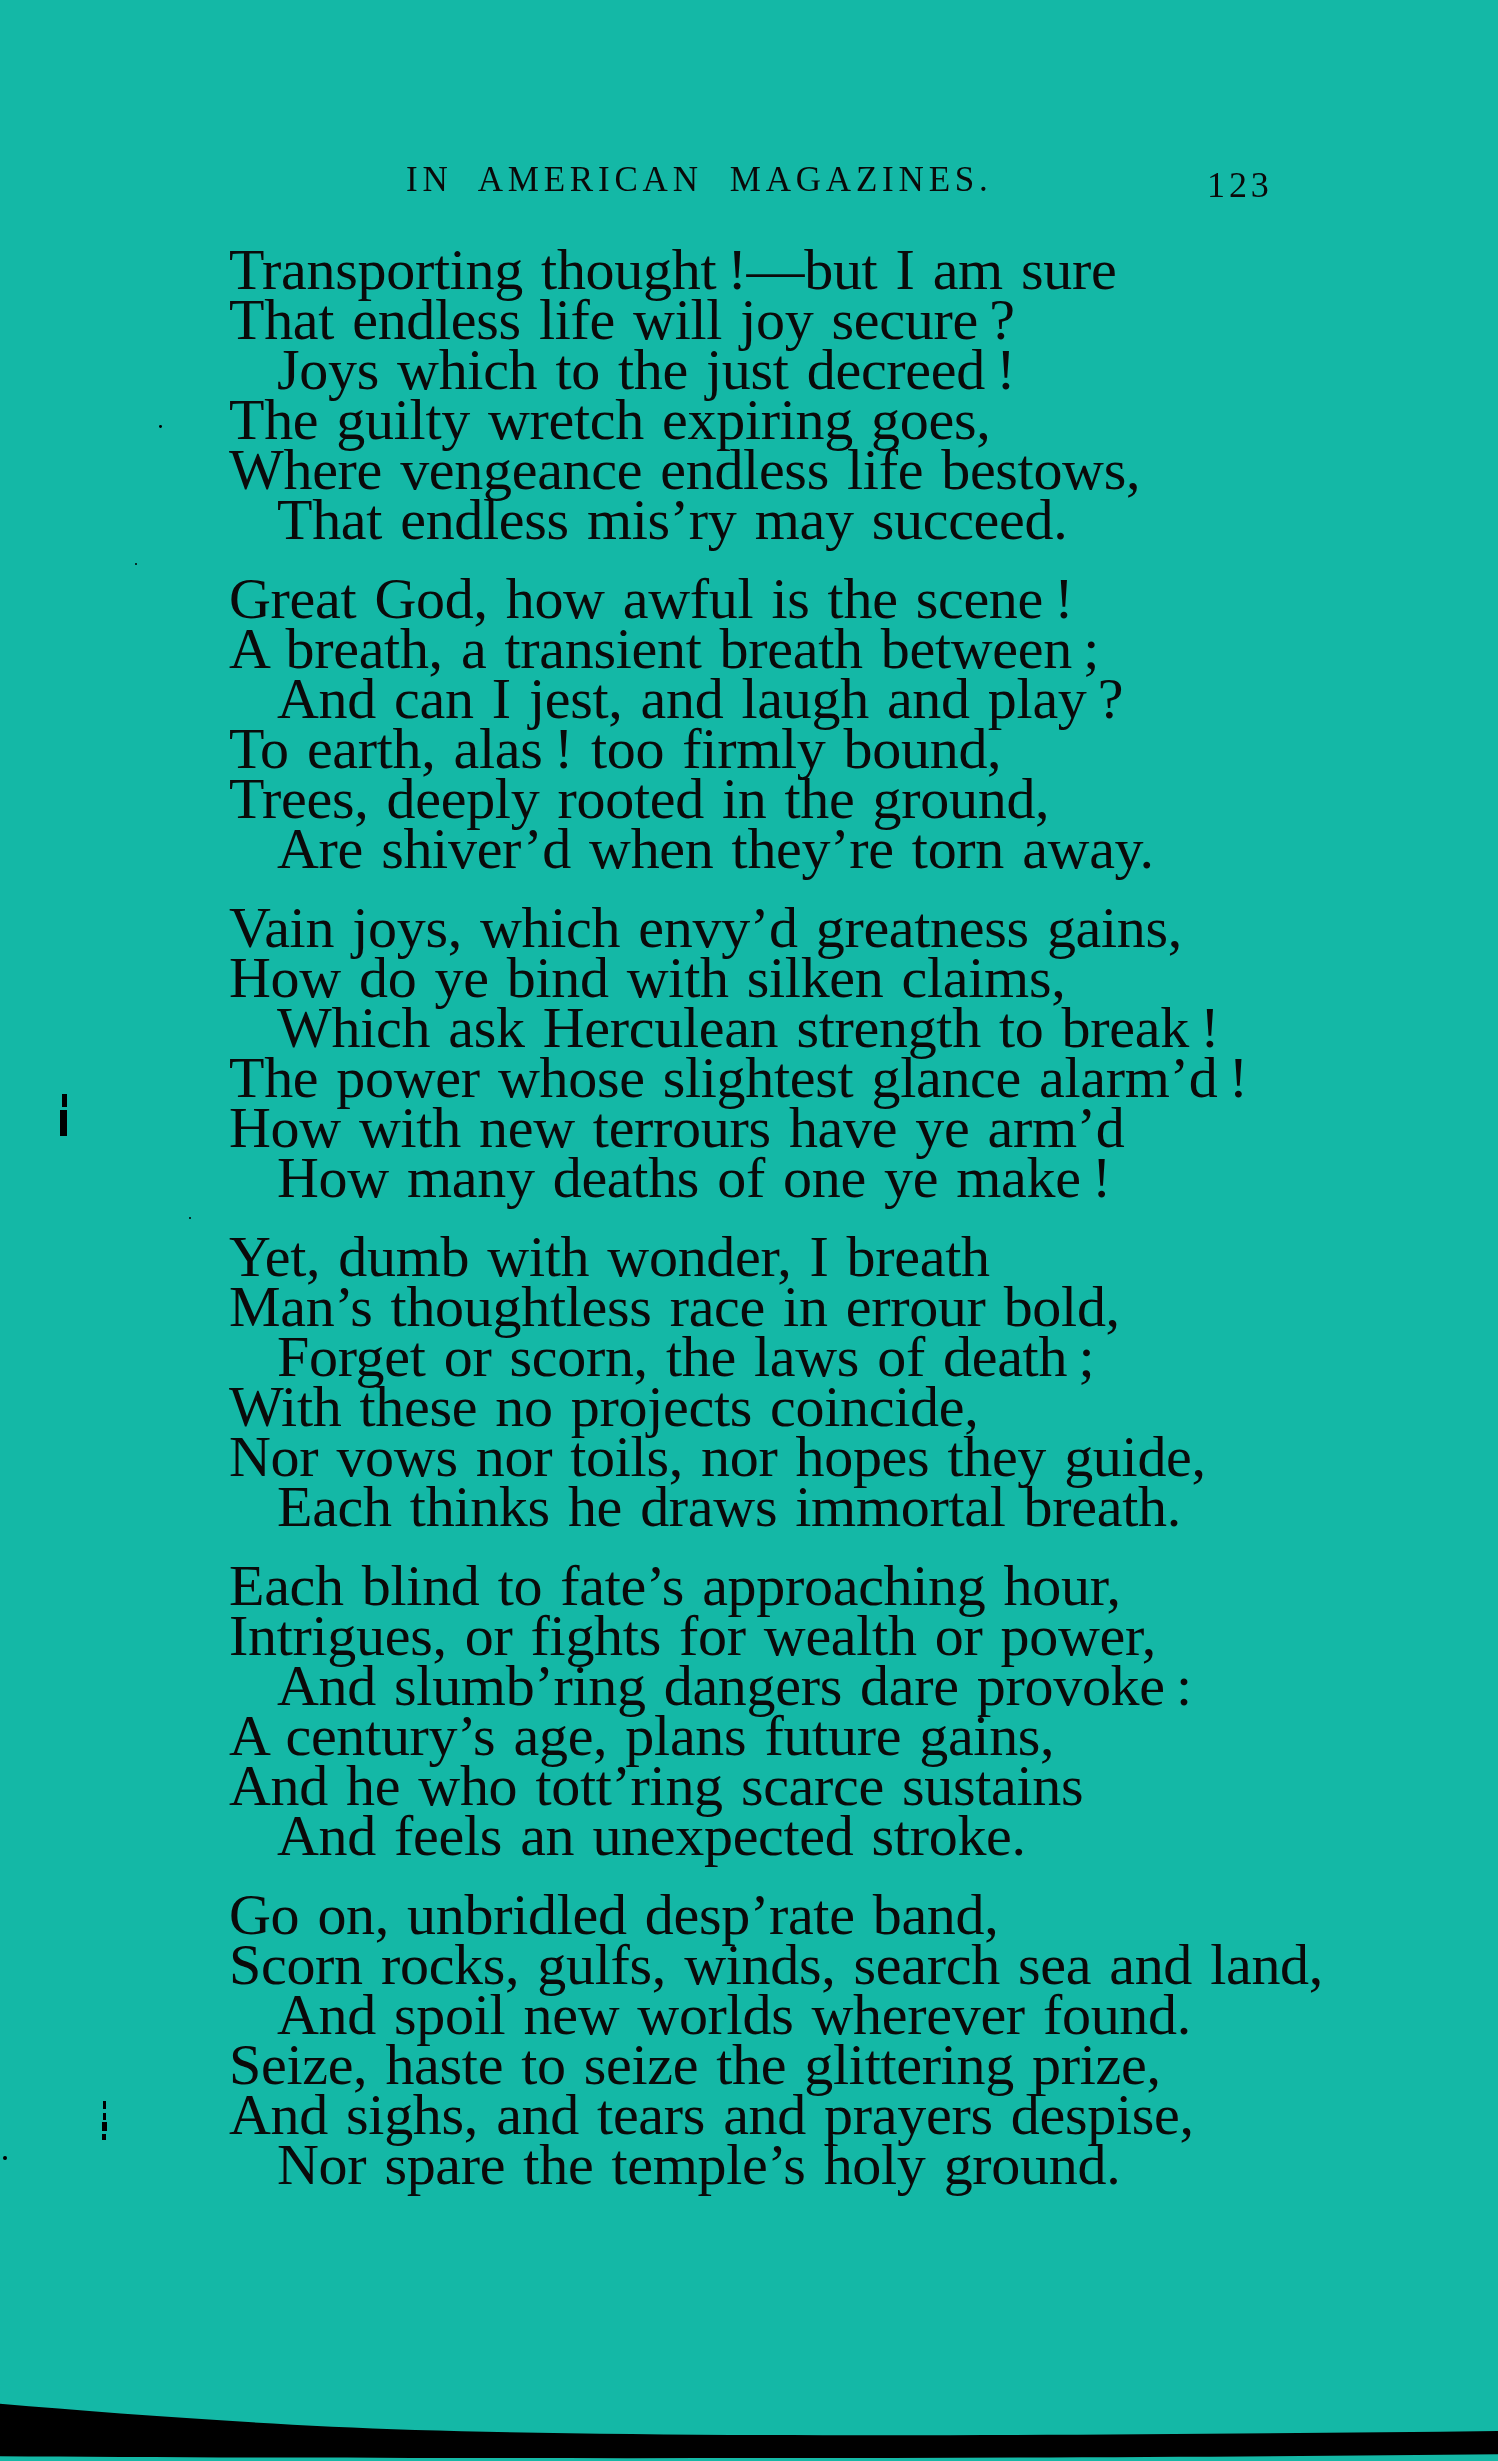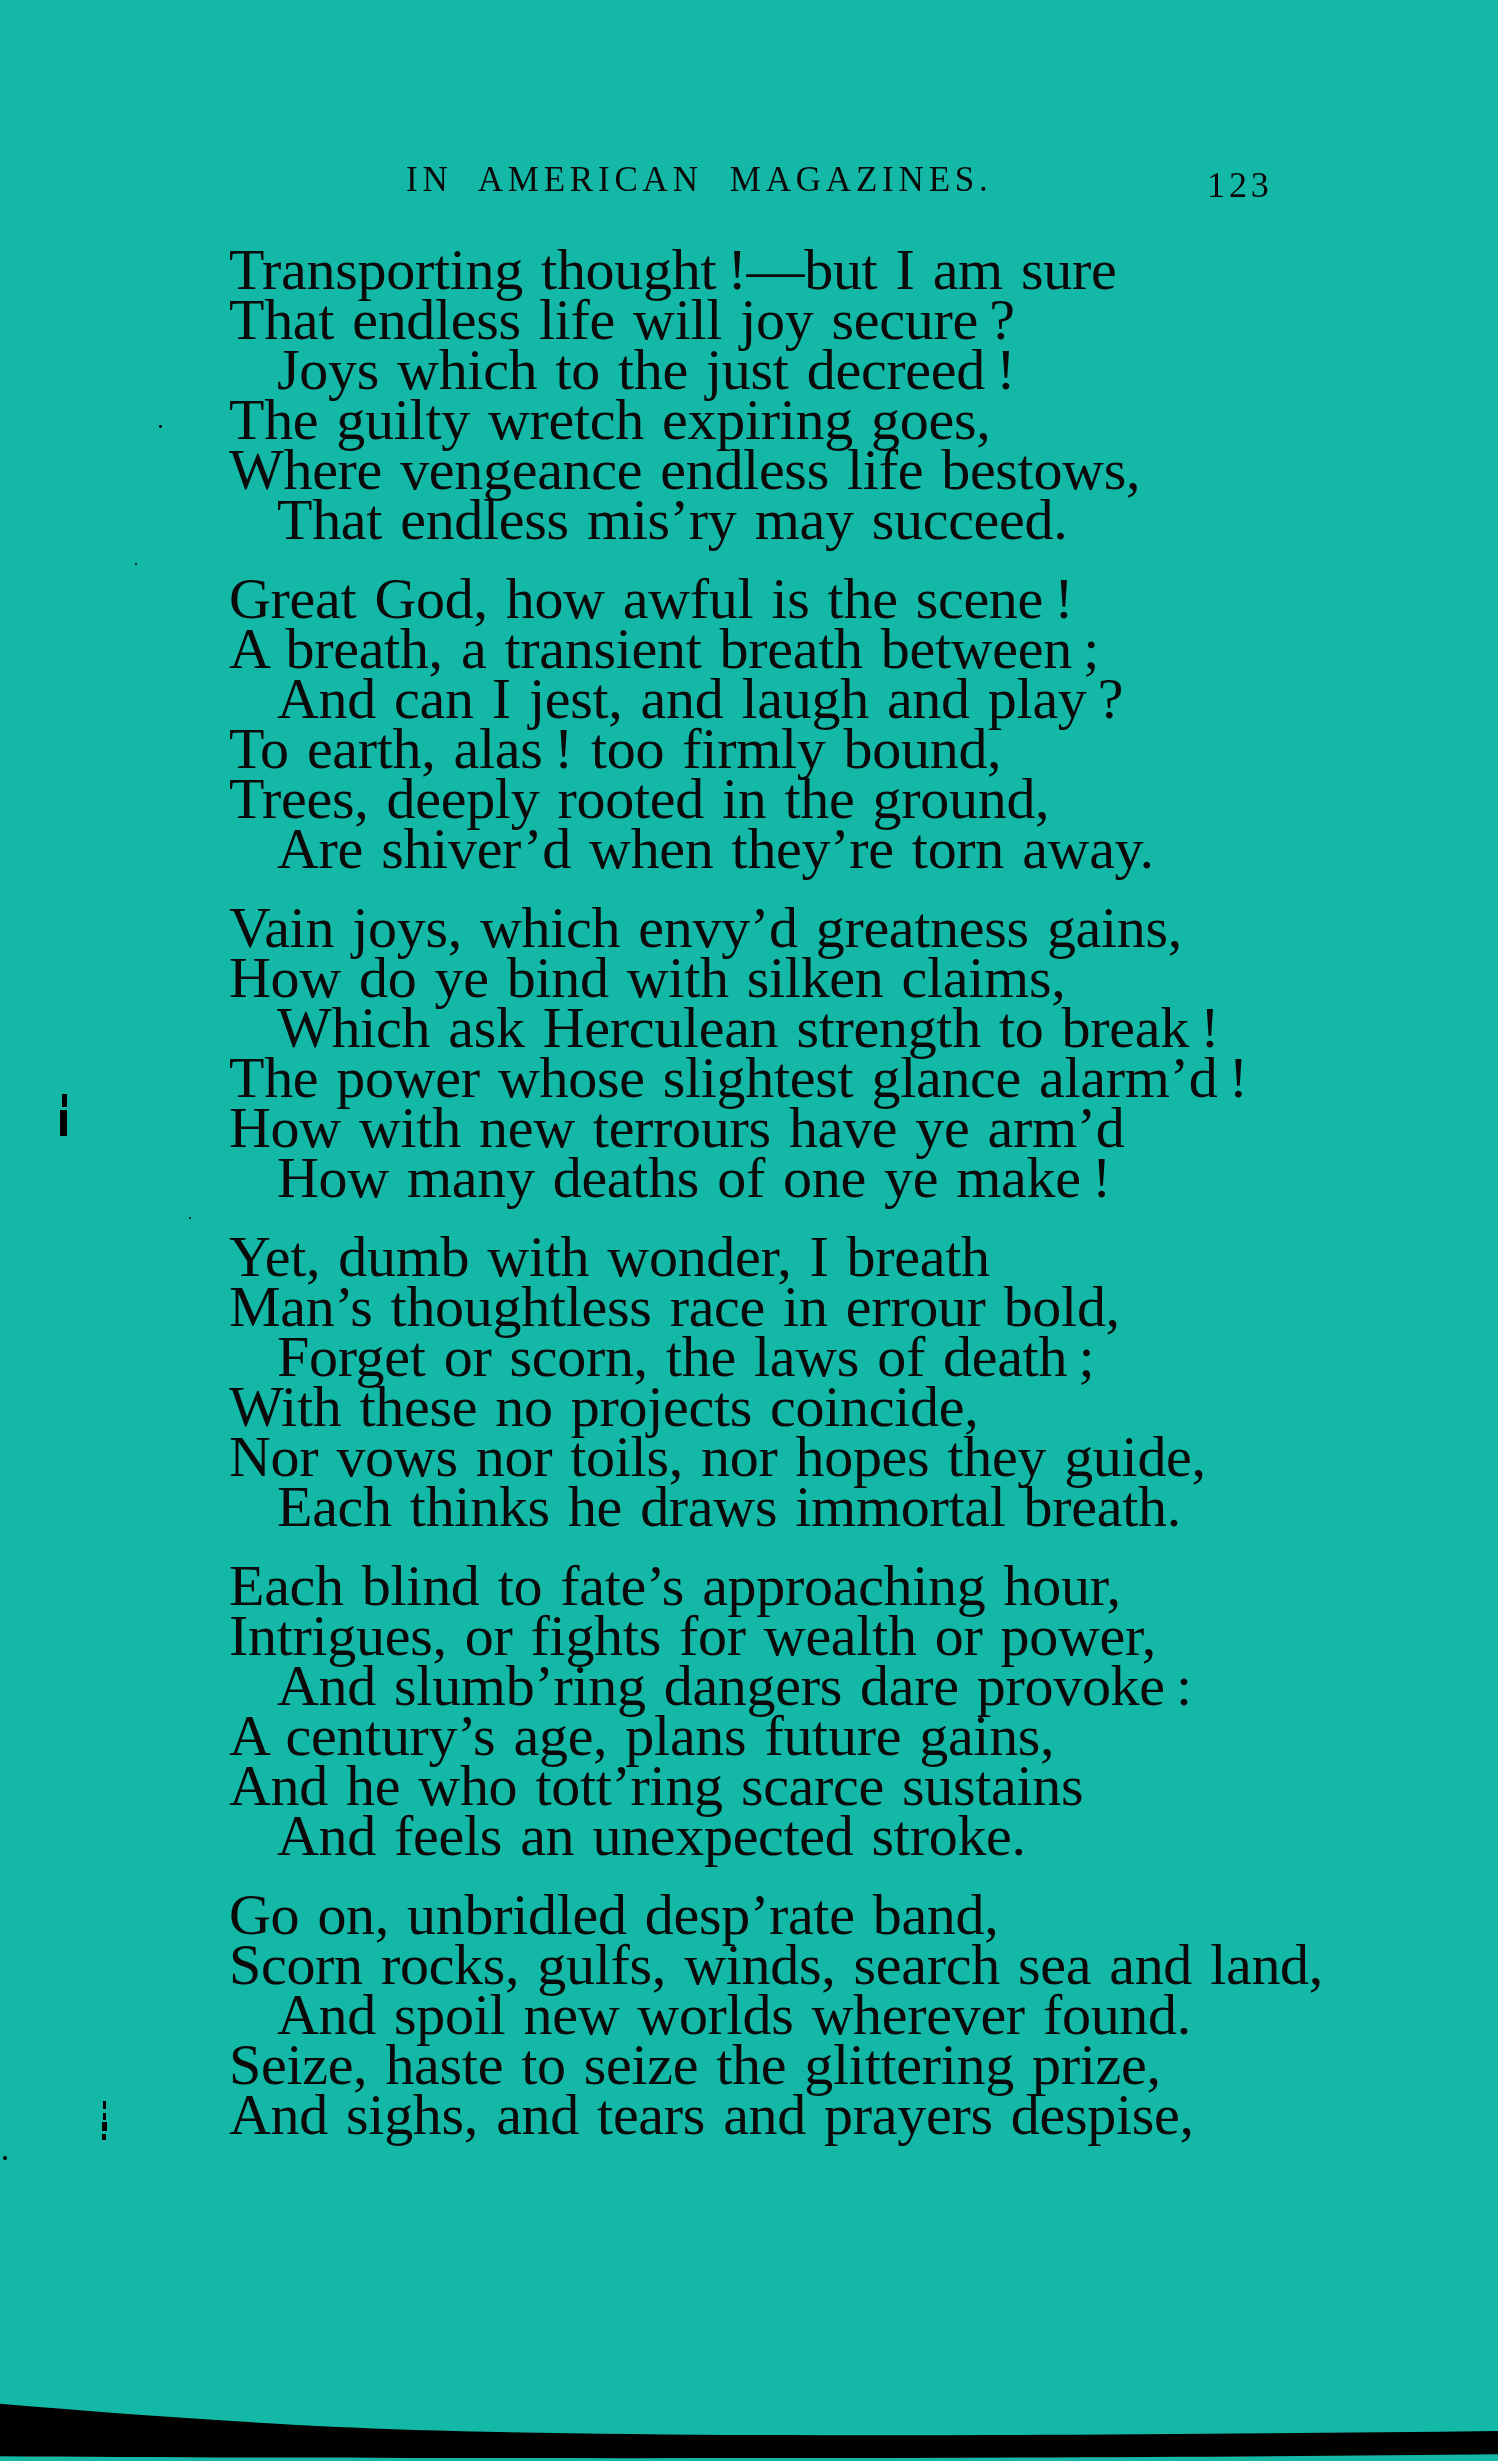--- a/index.html
+++ b/index.html
@@ -84,20 +84,21 @@
         <div class="line">A century’s age, plans future gains,</div>
         <div class="line">And he who tott’ring scarce sustains</div>
         <div class="line indent">And feels an unexpected stroke.</div>
       </div>
       <div class="stanza">
         <div class="line">Go on, unbridled desp’rate band,</div>
         <div class="line">Scorn rocks, gulfs, winds, search sea and land,</div>
         <div class="line indent">And spoil new worlds wherever found.</div>
         <div class="line">Seize, haste to seize the glittering prize,</div>
         <div class="line">And sighs, and tears and prayers despise,</div>
+        <div class="line indent">Nor spare the temple’s holy ground.</div>
       </div>
     </div>
 
   <div>
     <div class="mark" style="left:62px;top:1094px;width:4.8px;height:12.6px;"></div>
     <div class="mark" style="left:60px;top:1110px;width:6.8px;height:26px;"></div>
   </div>
   <div>
     <div class="mark" style="left:103px;top:2101px;width:2.9px;height:7.7px;"></div>
     <div class="mark" style="left:103px;top:2113px;width:2.9px;height:6.8px;"></div>

